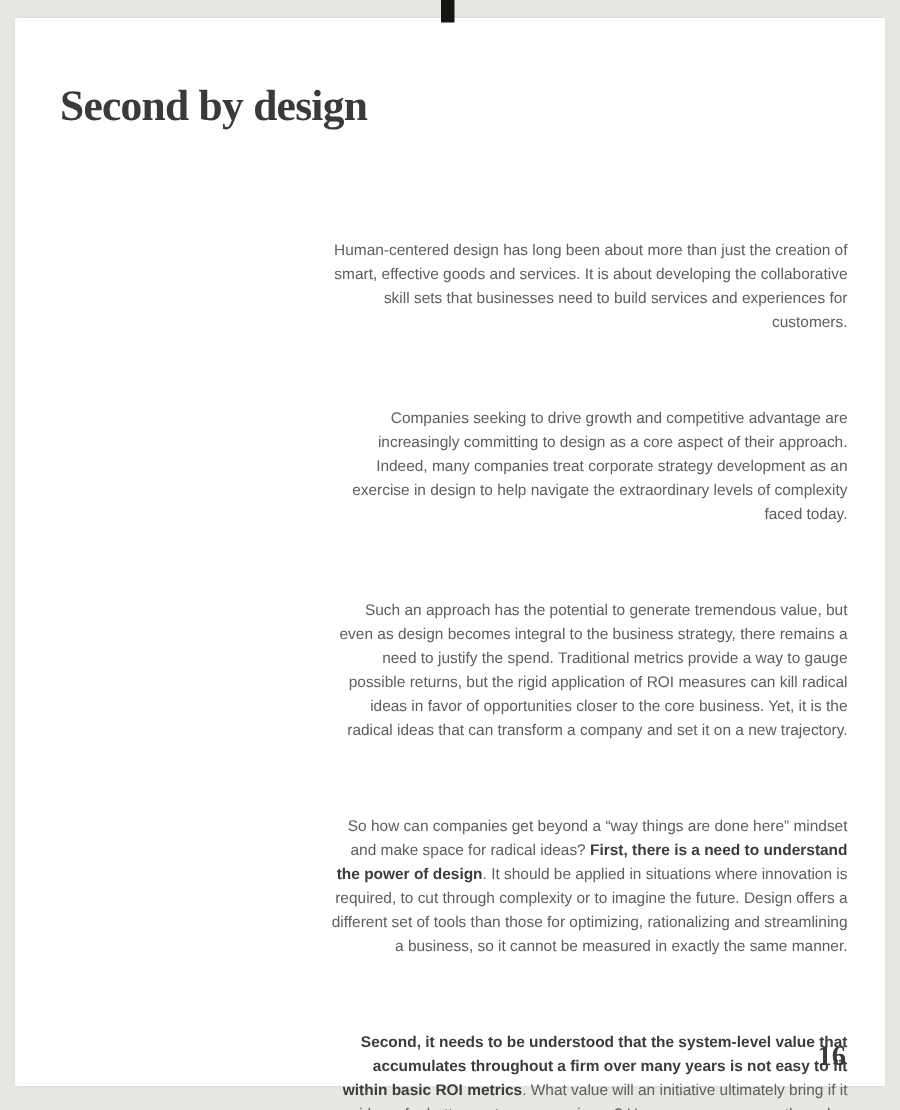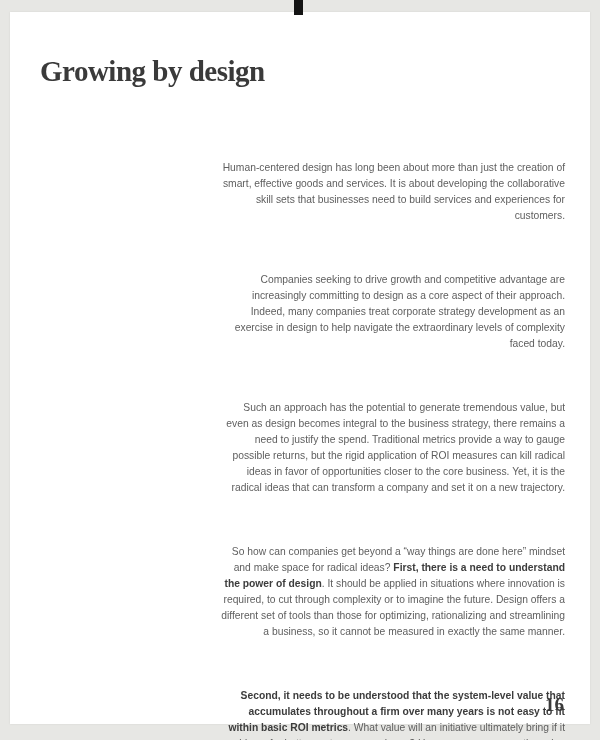--- a/index.html
+++ b/index.html
@@ -87,21 +87,21 @@
     font-family: Liberation Serif, serif;
     font-weight: 700;
     font-size: 19px;
     color: #3a3a3a;
   }
 </style>
 </head>
 <body>
 
 <div class="page">
-  <h1 class="page-title">Growing by design</h1>
+  <h1 class="page-title">Second by design</h1>
 
   <div class="body-text">
       <p><span>Human-centered design has long been about more than just the creation of smart, effective goods and services. It is about developing the collaborative skill sets that businesses need to build services and experiences for customers.</span></p>
       <p class="indent"><span>Companies seeking to drive growth and competitive advantage are increasingly committing to design as a core aspect of their approach. Indeed, many companies treat corporate strategy development as an exercise in design to help navigate the extraordinary levels of complexity faced today.</span></p>
       <p class="indent"><span>Such an approach has the potential to generate tremendous value, but even as design becomes integral to the business strategy, there remains a need to justify the spend. Traditional metrics provide a way to gauge possible returns, but the rigid application of ROI measures can kill radical ideas in favor of opportunities closer to the core business. Yet, it is the radical ideas that can transform a company and set it on a new trajectory.</span></p>
       <p class="indent"><span>So how can companies get beyond a “way things are done here” mindset and make space for radical ideas? </span><span class="b">First, there is a need to understand the power of design</span><span>. It should be applied in situations where innovation is required, to cut through complexity or to imagine the future. Design offers a different set of tools than those for optimizing, rationalizing and streamlining a business, so it cannot be measured in exactly the same manner.</span></p>
       <p class="indent"><span class="b">Second, it needs to be understood that the system-level value that accumulates throughout a firm over many years is not easy to fit within basic ROI metrics</span><span>. What value will an initiative ultimately bring if it provides a far better customer experience? How can you measure the value of a business transformation? Holistic initiatives that enhance multiple aspects of a business need broad measures that truly capture their value to the firm.</span></p>
     </div>
 
 

